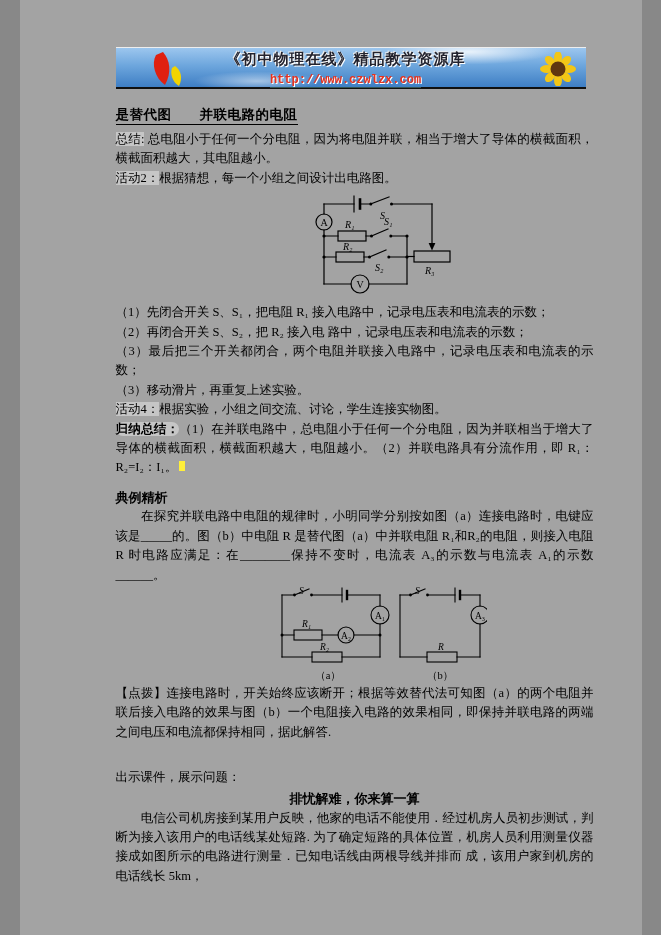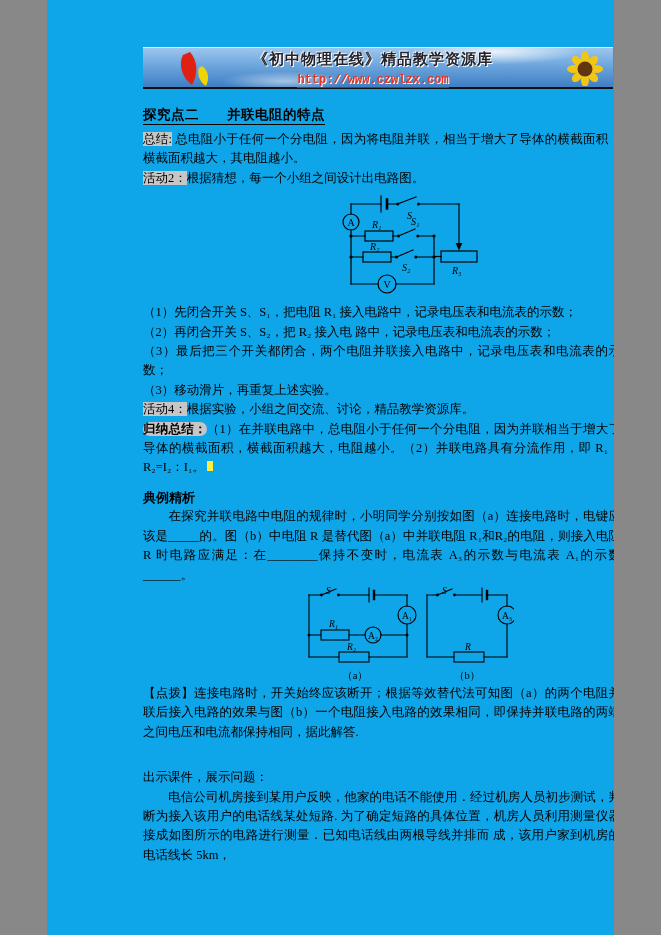--- a/index.html
+++ b/index.html
@@ -1,18 +1,18 @@
 <!DOCTYPE html>
 <html><head>
 <meta charset="utf-8">
 <style>
   * { margin:0; padding:0; box-sizing:border-box; }
   html,body { background:#888; }
   .page {
-    position:relative; width:567px; height:935px; background:#0ea5e9;
+    position:relative; width:622px; height:935px; background:#a3a3a3;
     margin:0 auto; overflow:hidden;
     font-family:"Liberation Serif","DejaVu Serif",serif;
     color:#000;
   }
   
   .banner{
     position:absolute; left:96px; top:47px; width:470px; height:42px;
     background:
       radial-gradient(ellipse 120px 18px at 75% 10%, rgba(255,255,255,.8), rgba(255,255,255,0) 70%),
       radial-gradient(ellipse 90px 14px at 30% 85%, rgba(255,255,255,.5), rgba(255,255,255,0) 70%),
@@ -79,21 +79,21 @@
         <ellipse cx="26" cy="9" rx="4" ry="6" transform="rotate(45 26 9)"></ellipse>
         <ellipse cx="10" cy="25" rx="4" ry="6" transform="rotate(45 10 25)"></ellipse>
         <ellipse cx="26" cy="25" rx="4" ry="6" transform="rotate(-45 26 25)"></ellipse>
       </g>
       <circle cx="18" cy="17" r="7.5" fill="#5f3610"></circle>
     </svg>
   </div>
 
   <div class="content">
 
-    <div><span class="doc-heading">探究点二　　并联电阻的特点</span></div>
+    <div><span class="doc-heading">是替代图　　并联电路的电阻</span></div>
 
 
     <p><span class="hl">总结:</span><span> 总电阻小于任何一个分电阻，因为将电阻并联，相当于增大了导体的横截面积，横截面积越大，其电阻越小。</span></p>
 
     <p><span class="hl">活动2：</span><span>根据猜想，每一个小组之间设计出电路图。</span></p>
 
     <div class="fig1">
       <svg width="180" height="100" viewBox="0 0 180 100">
         <g stroke="#000" stroke-width="1.2" fill="none" stroke-linecap="square">
           <path d="M22 10 H52 M58 10 H68 M90 10 H130"></path>
@@ -140,21 +140,21 @@
         </g>
       </svg>
     </div>
 
 
     <p>（1）先闭合开关 S、S₁，把电阻 R₁ 接入电路中，记录电压表和电流表的示数；</p>
     <p>（2）再闭合开关 S、S₂，把 R₂ 接入电 路中，记录电压表和电流表的示数；</p>
     <p>（3）最后把三个开关都闭合，两个电阻并联接入电路中，记录电压表和电流表的示数；</p>
     <p>（3）移动滑片，再重复上述实验。</p>
 
-    <p><span class="hl">活动4：</span><span>根据实验，小组之间交流、讨论，精品教学资源库。</span></p>
+    <p><span class="hl">活动4：</span><span>根据实验，小组之间交流、讨论，学生连接实物图。</span></p>
 
     <p><span class="hl b">归纳总结：</span><span>（1）在并联电路中，总电阻小于任何一个分电阻，因为并联相当于增大了导体的横截面积，横截面积越大，电阻越小。（2）并联电路具有分流作用，即 R₁：R₂=I₂：I₁。</span><span class="ymark"></span></p>
 
     <div class="gap8"></div>
 
     <p class="example-head">典例精析</p>
     <p>　　在探究并联电路中电阻的规律时，小明同学分别按如图（a）连接电路时，电键应该是_____的。图（b）中电阻 R 是替代图（a）中并联电阻 R₁和R₂的电阻，则接入电阻 R 时电路应满足：在________保持不变时，电流表 A₃的示数与电流表 A₁的示数______。</p>
 
     <div class="fig2">
       <svg width="215" height="96" viewBox="0 0 215 96">
@@ -206,16 +206,17 @@
           <text x="168" y="92" text-anchor="middle">（b）</text>
         </g>
       </svg>
     </div>
 
     <p><span>【点拨】</span><span>连接电路时，开关始终应该断开；根据等效替代法可知图（a）的两个电阻并联后接入电路的效果与图（b）一个电阻接入电路的效果相同，即保持并联电路的两端之间电压和电流都保持相同，据此解答.</span></p>
 
     <div class="gap26"></div>
 
     <p>出示课件，展示问题：</p>
+    <p class="center-title">排忧解难，你来算一算</p>
     <p>　　电信公司机房接到某用户反映，他家的电话不能使用．经过机房人员初步测试，判断为接入该用户的电话线某处短路. 为了确定短路的具体位置，机房人员利用测量仪器接成如图所示的电路进行测量．已知电话线由两根导线并排而 成，该用户家到机房的电话线长 5km，</p>
 
   </div>
 </div>
 
 </body></html>

